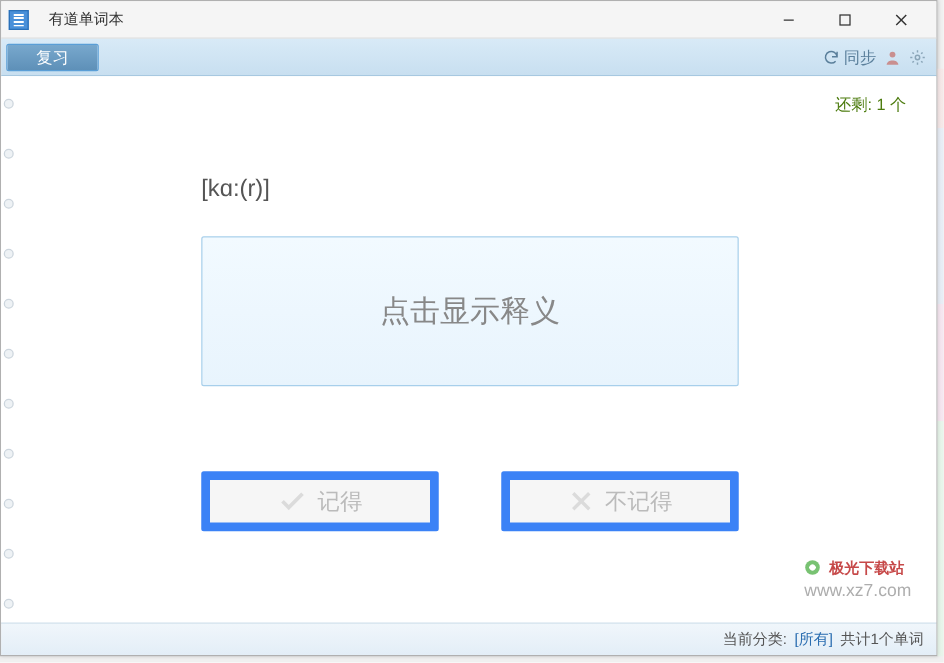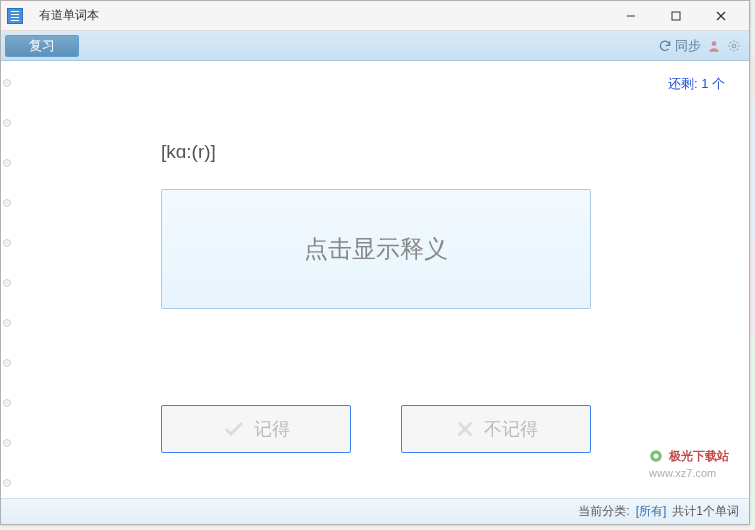--- a/index.html
+++ b/index.html
@@ -17,35 +17,35 @@
 .seg-tab { width: 72px; text-align: center; font-size: 13px; line-height: 20px; color: #fff; cursor: pointer; }
 .seg-tab.inactive { background: linear-gradient(#78a8cd, #5e90b8); }
 .seg-tab.active { background: linear-gradient(#4ea0e0, #2d7fc5); }
 .tool-spacer { flex: 1; }
 .tool-right { display: flex; align-items: center; gap: 6px; color: #5a7f9b; font-size: 13px; }
 .sync-btn { display: flex; align-items: center; gap: 3px; cursor: pointer; color: #5a7f9b; }
 .person-icon svg, .gear-icon svg, .sync-btn svg { display: block; }
 .content { position: relative; height: calc(100% - 60px - 26px); background: #fff; }
 .spiral { position: absolute; left: 0; top: 0; bottom: 0; width: 14px; background: #fff; }
 .spiral-hole { width: 8px; height: 8px; background: #eef2f5; border: 1px solid #ccd5dd; border-radius: 50%; position: absolute; left: 2px; }
-.remain { position: absolute; right: 24px; top: 14px; font-size: 13px; color: #1d4ed8; }
+.remain { position: absolute; right: 24px; top: 14px; font-size: 13px; color: #4d7c0f; }
 .word-area { position: absolute; left: 160px; top: 64px; }
 .word-line { display: flex; align-items: center; gap: 8px; }
 .word { font-size: 32px; color: #222; }
 .speaker { width: 22px; height: 22px; cursor: pointer; }
 .phonetic { margin-top: 16px; font-size: 19px; color: #555; }
 .defbox { position: absolute; left: 160px; top: 128px; width: 430px; height: 120px; border: 1px solid #a7cfeb; background: linear-gradient(#f2faff, #e8f4fd); display: flex; align-items: center; justify-content: center; font-size: 24px; color: #888; cursor: pointer; border-radius: 2px; }
 .btnrow { position: absolute; left: 160px; top: 316px; width: 430px; display: flex; justify-content: space-between; }
-.big-btn { width: 190px; height: 48px; border: 1px solid #3b82f6; background: #f6f6f6; display: flex; align-items: center; justify-content: center; gap: 8px; font-size: 18px; color: #bbb; border-radius: 2px; margin-top: 28px; }
+.big-btn { width: 190px; height: 48px; border: 7px solid #3b82f6; background: #f6f6f6; display: flex; align-items: center; justify-content: center; gap: 8px; font-size: 18px; color: #bbb; border-radius: 2px; }
 .big-btn svg { opacity: 0.45; }
 .statusbar { position: absolute; bottom: 0; left: 0; right: 0; height: 26px; background: linear-gradient(#f0f6fb, #e3eef7); border-top: 1px solid #cfdfec; display: flex; align-items: center; justify-content: flex-end; padding: 0 10px; font-size: 12px; color: #555; gap: 6px; }
 .statusbar .cat { color: #2a6db0; }
 .watermark { position: absolute; right: 20px; bottom: 18px; font-size: 12px; color: #bdbdbd; opacity: 0.8;}
 .watermark .logo { color: #b91c1c; font-weight: bold; display:inline-flex; align-items:center; gap:6px;}
-.watermark .sub { color: #999; font-size: 11px; }
+.watermark .sub { color: #999; font-size: 14px; }
 .bg-strip { position: absolute; right: 0; top: 55px; width: 5px; height: 470px; background: linear-gradient(#ffd9d9 0 10%, #d9e8ff 10% 40%, #ffd5f0 40% 60%, #d9ffe0 60% 100%); opacity:.35; }
 </style>
 </head>
 <body>
 
 <div class="window">
   <div class="titlebar">
     <span class="titlebar-icon"></span>
     <span class="titlebar-title">有道单词本</span>
     <span class="titlebar-spacer"></span>

